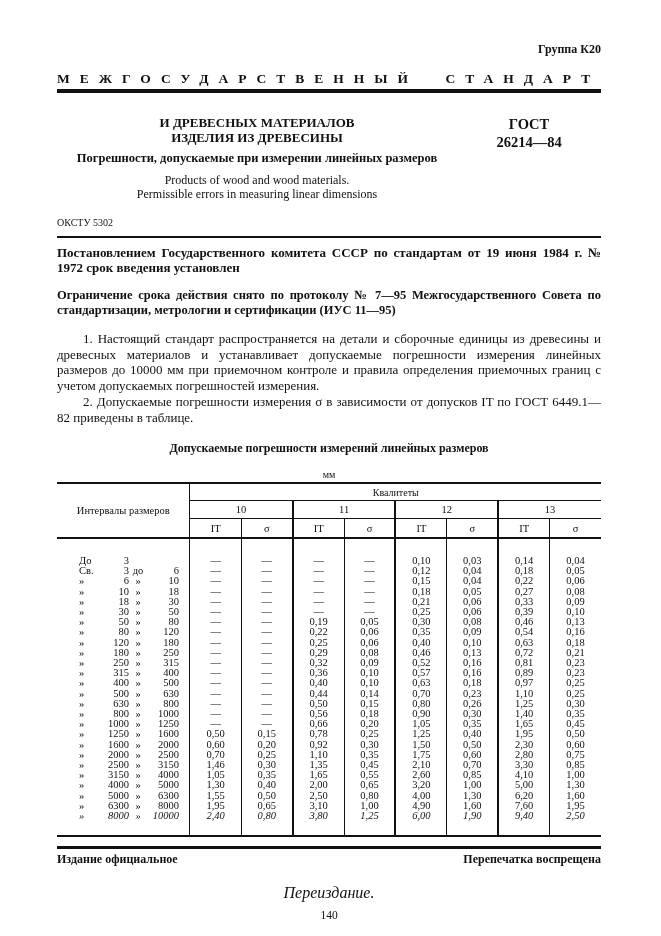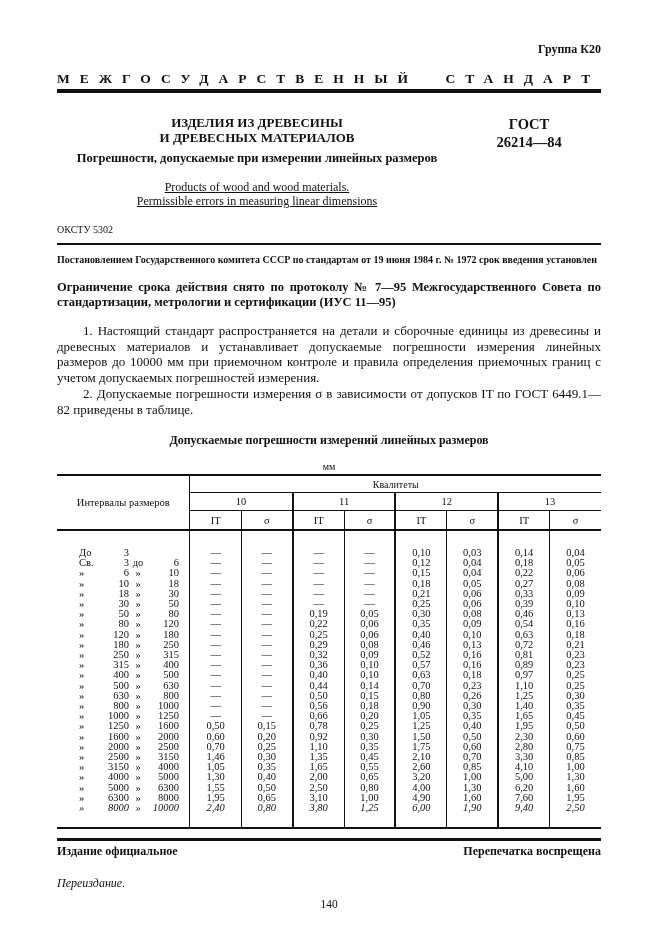--- a/index.html
+++ b/index.html
@@ -13,25 +13,25 @@
   .std-type{
     margin-top:14px;font-weight:bold;font-size:13.5px;
     letter-spacing:10px;word-spacing:14px;white-space:nowrap;overflow:hidden;
   }
   .black-bar{height:4px;background:#111;margin-top:2px;}
   .title-row{display:flex;margin-top:22px;}
   .title-left{width:400px;text-align:center;}
   .ru-title{font-weight:bold;font-size:13px;line-height:15px;}
   .ru-subtitle{font-weight:bold;font-size:12.5px;margin-top:6px;line-height:15px;}
   .en-title{font-size:12px;line-height:14px;}
-  .en-block{margin-top:14px;text-decoration:underline;}
+  .en-block{margin-top:7px;}
   .gost-block{flex:1;text-align:center;font-weight:bold;font-size:14.5px;line-height:18px;}
   .okstu{font-size:10px;margin-top:16px;}
   .rule-thin{height:2px;background:#111;margin-top:8px;}
-  .decree{font-weight:bold;font-size:10px;line-height:15px;text-align:justify;margin:7px 0 0 0;}
+  .decree{font-weight:bold;font-size:13px;line-height:15px;text-align:justify;margin:7px 0 0 0;}
   .effective{font-weight:bold;font-size:12.5px;text-align:right;text-decoration:underline;margin-top:6px;}
   .restriction{font-weight:bold;font-size:12.5px;line-height:15px;text-align:justify;margin:13px 0 0 0;}
   .body-para{font-size:13px;line-height:15.5px;text-align:justify;text-indent:26px;margin:0;}
   .para1{margin-top:13px;}
   .para2{margin-top:1px;}
   .table-title{font-weight:bold;font-size:12px;text-align:center;margin-top:16px;}
   .table-unit{font-size:10px;text-align:center;margin-top:13px;}
   table{border-collapse:collapse;width:100%;margin-top:2px;
         border-top:2px solid #111;border-bottom:2px solid #111;font-size:10.5px;}
   col.c-iv{width:132px;} col.c-v{width:51px;}
@@ -45,37 +45,37 @@
   tbody td{text-align:center;padding:0;height:10.2px;line-height:10.2px;font-size:10.5px;}
   tbody tr:first-child td{padding-top:17px;}
   tbody tr:last-child td{padding-bottom:14px;font-style:italic;}
   td.iv{text-align:left;padding-left:22px;white-space:nowrap;}
   .iv-p{display:inline-block;width:22px;}
   .iv-a{display:inline-block;width:28px;text-align:right;}
   .iv-m{display:inline-block;width:18px;text-align:center;}
   .iv-b{display:inline-block;width:32px;text-align:right;}
   .footer-rule{height:3px;background:#111;margin-top:9px;}
   .footer-row{display:flex;justify-content:space-between;font-weight:bold;font-size:12px;margin-top:3px;}
-  .reissue{font-style:italic;font-size:12px;text-align:left;margin-top:17px;}
+  .reissue{font-style:italic;font-size:16px;text-align:center;margin-top:17px;}
   .page-num{font-size:11.5px;text-align:center;margin-top:7px;}
 </style>
 </head>
 <body>
 
 <div class="page">
 
   <div class="group-label">Группа К20</div>
 
   <div class="std-type">МЕЖГОСУДАРСТВЕННЫЙ СТАНДАРТ</div>
   <div class="black-bar"></div>
 
   <div class="title-row">
     <div class="title-left">
+      <div class="ru-title">И ДРЕВЕСНЫХ МАТЕРИАЛОВ</div>
       <div class="ru-title">ИЗДЕЛИЯ ИЗ ДРЕВЕСИНЫ</div>
-      <div class="ru-title">И ДРЕВЕСНЫХ МАТЕРИАЛОВ</div>
       <div class="ru-subtitle">Погрешности, допускаемые при измерении линейных размеров</div>
       <div class="en-block">
         <div class="en-title">Products of wood and wood materials.</div>
         <div class="en-title">Permissible errors in measuring linear dimensions</div>
       </div>
     </div>
     <div class="gost-block">
       <div>ГОСТ</div>
       <div>26214—84</div>
     </div>

